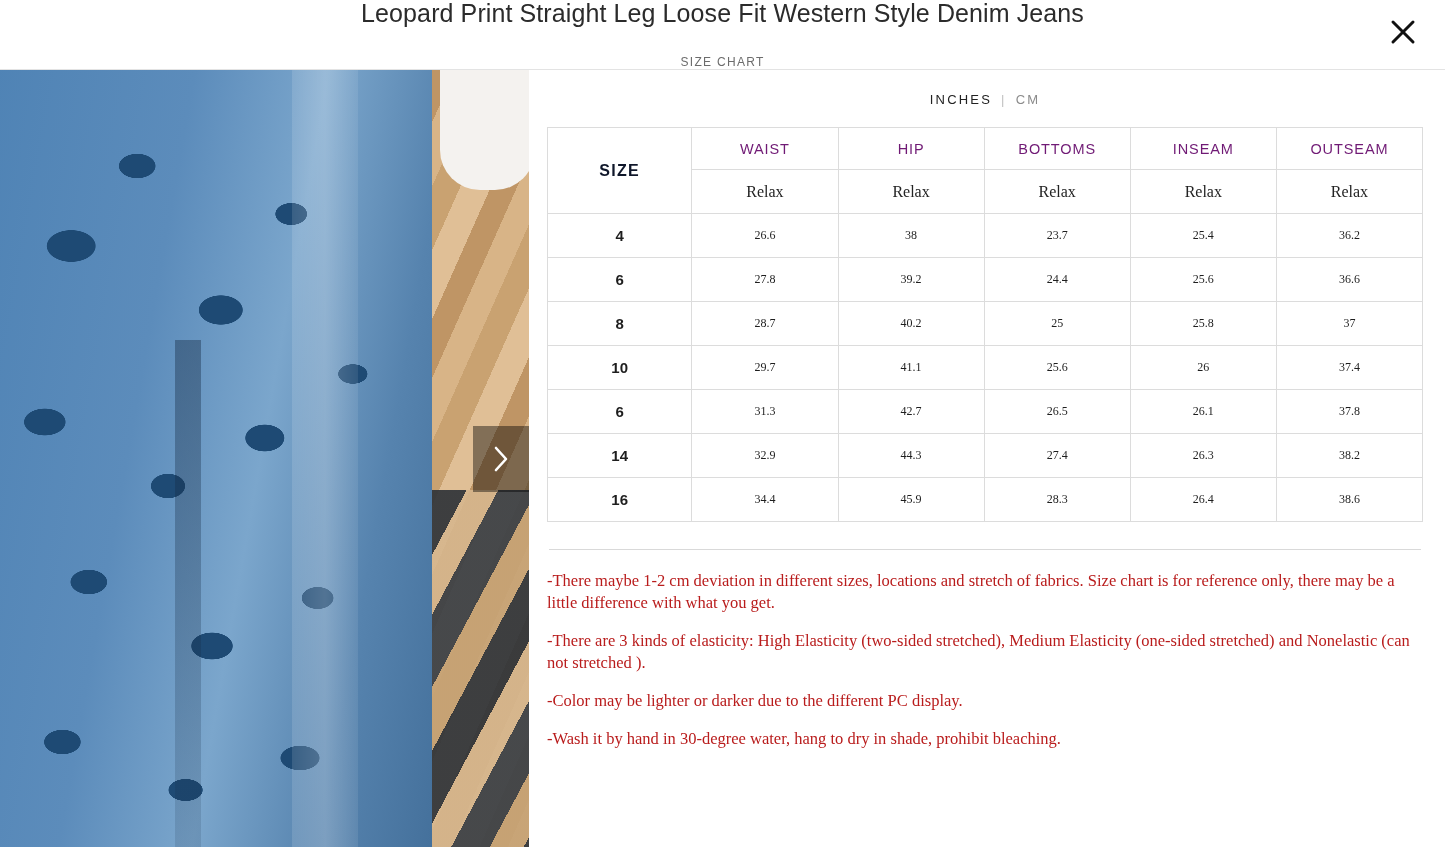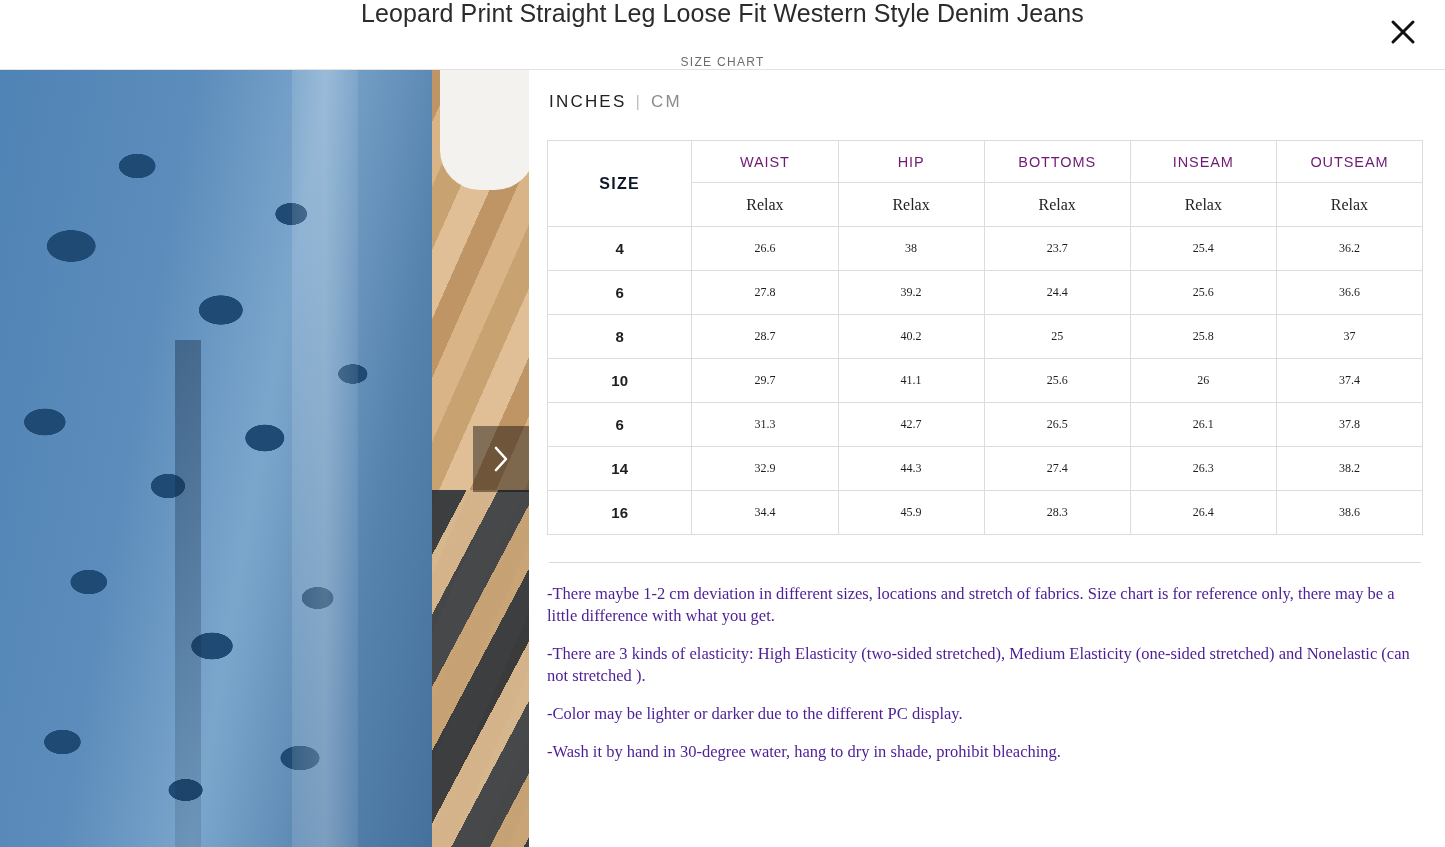--- a/index.html
+++ b/index.html
@@ -176,24 +176,24 @@
   .next-arrow svg { display: block; }
 
   
   .content {
     flex: 1 1 auto;
     padding: 22px 22px 0 18px;
     overflow: hidden;
     background: #fff;
   }
   .unit-toggle {
-    text-align: left;
-    font-size: 17px;
+    text-align: center;
+    font-size: 13px;
     letter-spacing: 2.2px;
-    margin-bottom: 28px;
+    margin-bottom: 20px;
     color: #8b8b8b;
   }
   .unit-toggle .unit {
     cursor: pointer;
     padding: 0 2px;
   }
   .unit-toggle .unit.active { color: #222; }
   .unit-toggle .sep { color: #bfbfbf; margin: 0 7px; }
 
   table.size-table {
@@ -239,21 +239,21 @@
     height: 44px;
   }
   .divider {
     border-top: 1px solid #d9d9d9;
     margin: 27px 2px 20px 2px;
   }
   .notes {
     font-family: "Liberation Serif", serif;
     font-size: 16.5px;
     line-height: 1.33;
-    color: #4c1d95;
+    color: #b91c1c;
   }
   .notes p { margin: 0 0 16px 0; }
 </style>
 </head>
 <body>
 
 <div class="modal">
 
   <div class="header">
     <div class="header-title">Leopard Print Straight Leg Loose Fit Western Style Denim Jeans</div>

